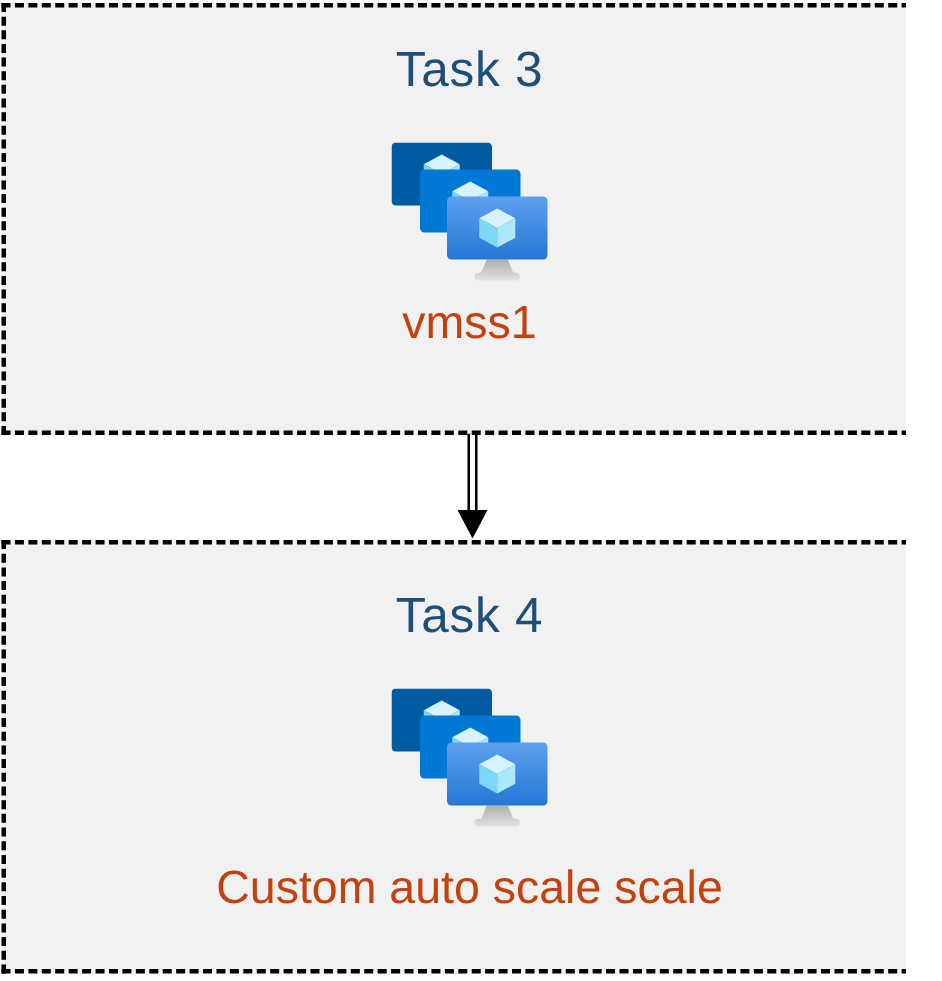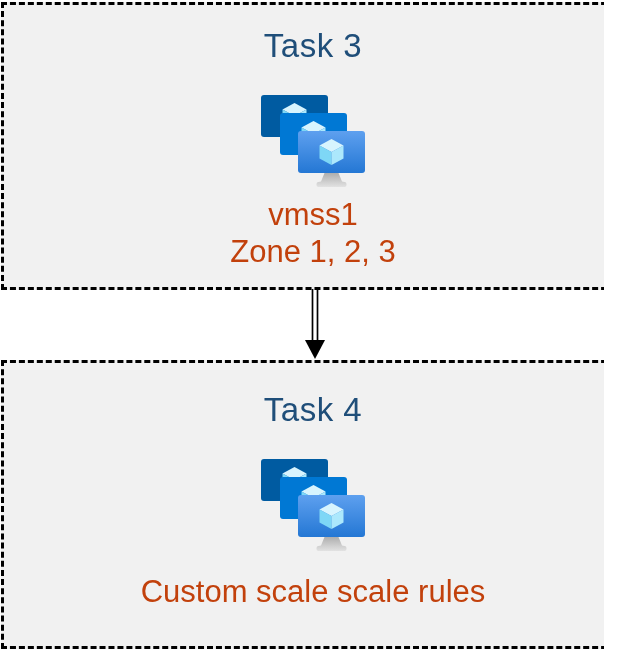--- a/index.html
+++ b/index.html
@@ -107,21 +107,20 @@
         <g>
           <path d="M70.5,44 L82.5,50.5 L70.5,57 L58.5,50.5 Z" fill="#d7f4fe"></path>
           <path d="M58.5,50.5 L70.5,57 L70.5,70 L58.5,63.5 Z" fill="#7ed7f6"></path>
           <path d="M82.5,50.5 L70.5,57 L70.5,70 L82.5,63.5 Z" fill="#ace8fc"></path>
         </g>
       </g>
     </svg>
 
     <div class="caption">
       <div>vmss1</div>
-      <div>Zone 1, 2, 3</div>
     </div>
   </section>
 
   <svg class="connector" width="26" height="71" viewBox="0 0 26 71">
     <line x1="10.5" y1="0" x2="10.5" y2="53" stroke="#000000" stroke-width="1.7"></line>
     <line x1="15.5" y1="0" x2="15.5" y2="53" stroke="#000000" stroke-width="1.7"></line>
     <polygon points="3,51 23,51 13,70" fill="#000000"></polygon>
   </svg>
 
   <section class="task-box box2">
@@ -149,17 +148,17 @@
         <rect x="37" y="36" width="67" height="42" rx="3" fill="url(#gFront)"></rect>
         <g>
           <path d="M70.5,44 L82.5,50.5 L70.5,57 L58.5,50.5 Z" fill="#d7f4fe"></path>
           <path d="M58.5,50.5 L70.5,57 L70.5,70 L58.5,63.5 Z" fill="#7ed7f6"></path>
           <path d="M82.5,50.5 L70.5,57 L70.5,70 L82.5,63.5 Z" fill="#ace8fc"></path>
         </g>
       </g>
     </svg>
 
     <div class="caption">
-      <div>Custom scale scale rules</div>
+      <div>Custom auto scale scale</div>
     </div>
   </section>
 
 </div>
 
 </body></html>

